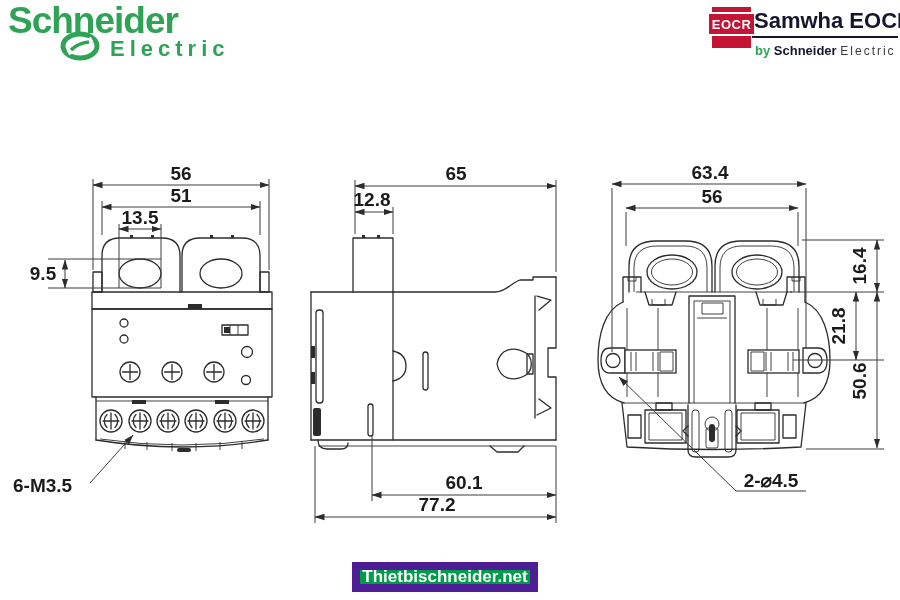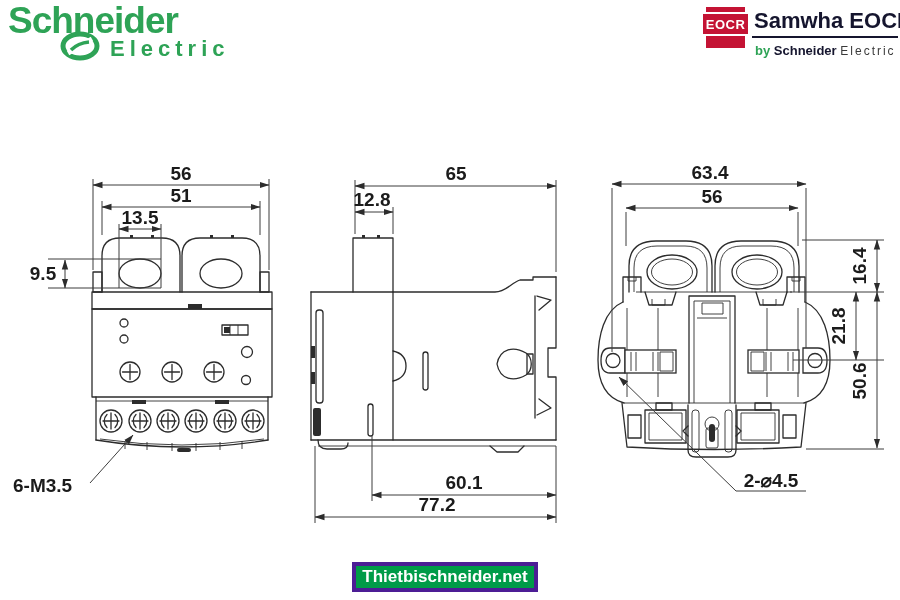--- a/index.html
+++ b/index.html
@@ -6,34 +6,34 @@
   body{width:900px;height:600px;position:relative;font-family:"Liberation Sans",sans-serif;overflow:hidden;}
 
   
   .sch-logo{position:absolute;left:8px;top:0;width:260px;height:75px;}
   .sch-name{position:absolute;left:0;top:0;font-size:37px;font-weight:bold;letter-spacing:-1px;color:var(--green);}
   .sch-icon{position:absolute;left:50px;top:31px;}
   .sch-sub{position:absolute;left:102px;top:36px;font-size:22px;font-weight:bold;letter-spacing:5px;color:var(--green);}
 
   
   .sam-logo{position:absolute;left:703px;top:7px;width:195px;height:55px;}
-  .sam-badge{position:absolute;left:0;top:0;width:45px;}
+  .sam-badge{position:absolute;left:6px;top:0;width:45px;}
   .sam-bar{height:5px;background:var(--red);margin:0 3px 2px 3px;}
   .sam-box{height:20px;background:var(--red);color:#fff;font-size:13px;font-weight:bold;display:flex;align-items:center;justify-content:center;letter-spacing:0.5px;}
   .sam-bar2{height:12px;background:var(--red);margin:2px 3px 0 3px;}
   .sam-title{position:absolute;left:51px;top:1px;font-size:22px;font-weight:bold;color:#15152e;white-space:nowrap;}
   .sam-rule{position:absolute;left:49px;top:29px;width:146px;height:2px;background:#15152e;}
   .sam-byline{position:absolute;left:52px;top:36px;font-size:13px;white-space:nowrap;text-align:center;}
   .sam-by{color:var(--green);font-weight:bold;}
   .sam-bybrand{color:#15152e;font-weight:bold;}
   .sam-bysub{color:#3a3a3a;letter-spacing:2px;font-size:12px;}
 
   
   .banner{position:absolute;left:352px;top:562px;width:186px;height:30px;background:var(--bgreen);
-    border:4px solid #4c1d95;box-sizing:border-box;display:flex;align-items:center;justify-content:center;
+    border:8px solid #4c1d95;box-sizing:border-box;display:flex;align-items:center;justify-content:center;
     color:#fff;font-size:17px;font-weight:bold;}
 
   
   svg.drawing{position:absolute;left:0;top:150px;}
   .o{fill:none;stroke:#2c2c2c;stroke-width:1.3;stroke-linejoin:round;stroke-linecap:round;}
   .o1{fill:none;stroke:#2c2c2c;stroke-width:0.9;stroke-linejoin:round;}
   .of{fill:#fff;stroke:#2c2c2c;stroke-width:1.3;}
   .dk{fill:#2c2c2c;stroke:none;}
   .d{fill:none;stroke:#3d3d3d;stroke-width:1;}
   .dt{font-family:"Liberation Sans",sans-serif;font-size:19px;font-weight:bold;fill:#1b1b1b;text-anchor:middle;}

